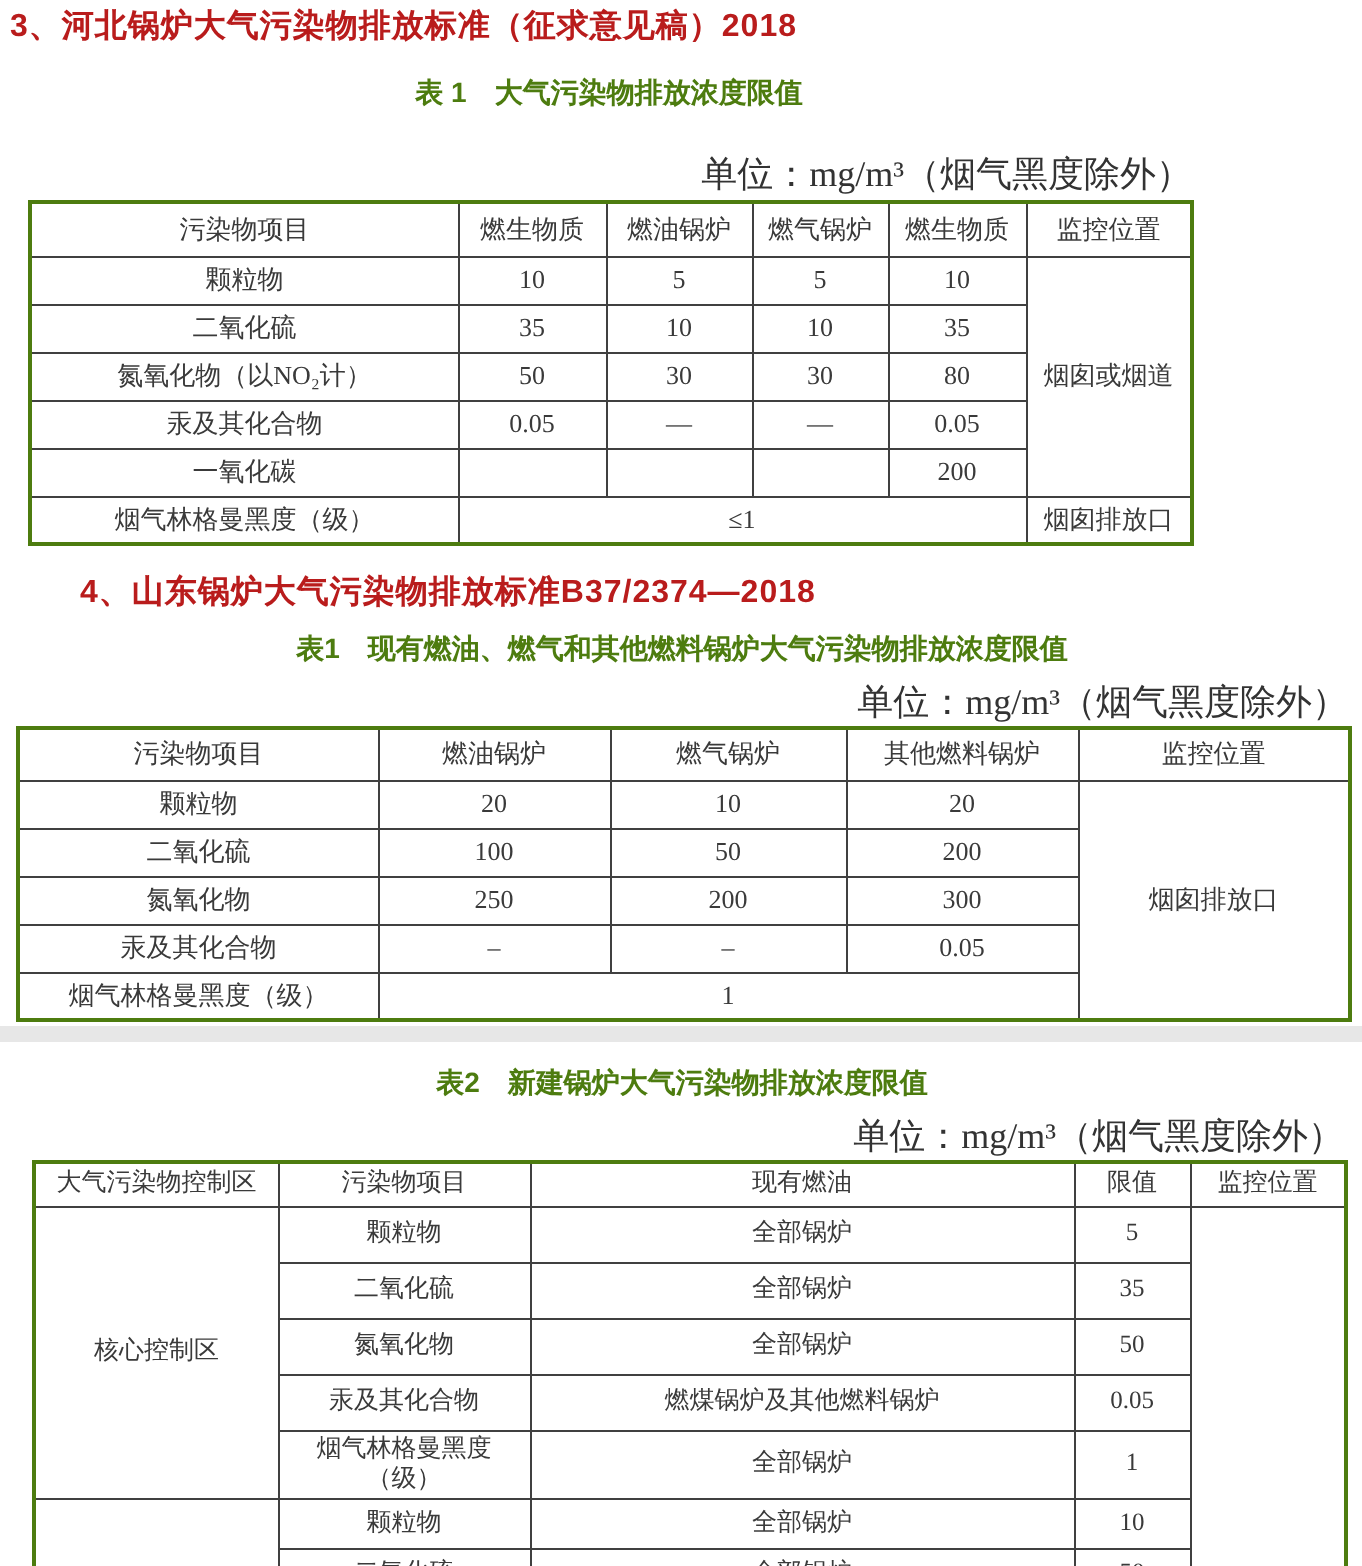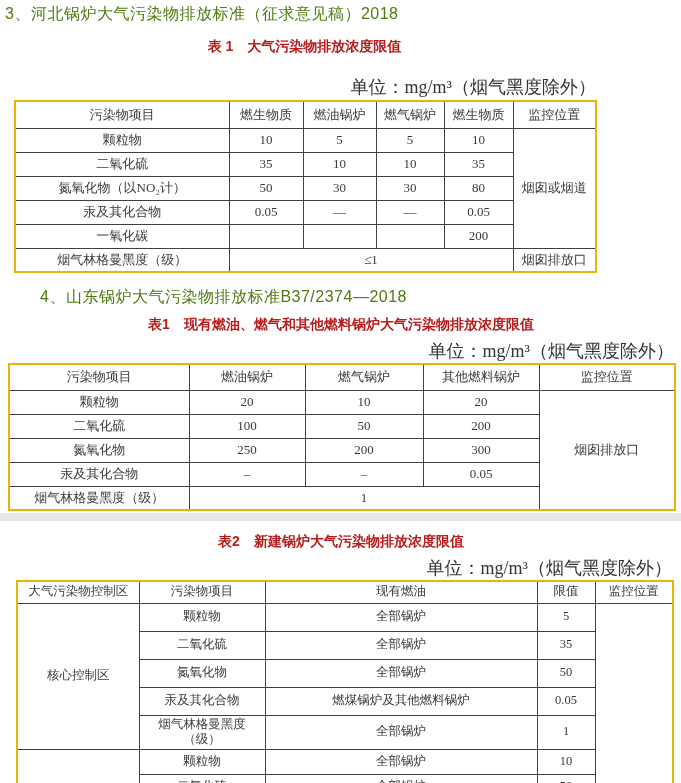--- a/index.html
+++ b/index.html
@@ -1,41 +1,41 @@
 <!DOCTYPE html>
 <html><head>
 <meta charset="utf-8">
 <style>
   * { margin:0; padding:0; box-sizing:border-box; }
   html, body { width:681px; height:783px; overflow:hidden; background:#ffffff; }
   body { font-family:"Liberation Serif", serif; color:#3a3a3a; position:relative; }
 
   .heading {
     font-family:"Liberation Sans", sans-serif;
-    font-weight:normal; font-size:16px; line-height:20px;
-    color:#4d7c0f; margin:4px 0 0 5px; letter-spacing:0.5px;
+    font-weight:bold; font-size:16px; line-height:20px;
+    color:#b91c1c; margin:4px 0 0 5px; letter-spacing:0.5px;
   }
   .heading.second { margin-top:14px;margin-left:40px; }
 
   .tbl-title {
     font-family:"Liberation Sans", sans-serif;
-    font-weight:bold; font-size:14px; line-height:18px; color:#b91c1c;
+    font-weight:bold; font-size:14px; line-height:18px; color:#4d7c0f;
     text-align:center;
   }
   .title-1 { width:581px; margin:13px 0 0 14px; }
   .title-2 { width:666px; margin:8px 0 0 8px; }
   .title-3 { width:666px; margin:11px 0 0 8px; }
 
   .unit-note { font-size:18px; line-height:16px; color:#333; text-align:right; }
   .unit-1 { width:596px; margin-top:24px; }
   .unit-2 { width:666px; margin-top:10px; margin-left:8px; }
   .unit-3 { width:664px; margin-top:10px; margin-left:8px; }
 
   table { border-collapse:collapse; table-layout:fixed; background:#fff; }
-  .tbl { border:2px solid #eab308; }
+  .tbl { border:2px solid #4d7c0f; }
   td, th {
     border:1px solid #404040; text-align:center; vertical-align:middle;
     font-size:13px; font-weight:normal; line-height:1.25; padding:1px 2px;
     overflow:hidden;
   }
 
   .t1 { width:581px; margin:5px 0 0 14px; }
   .t1 tr { height:24px; }
   .t1 tr.hdr { height:27px; }
 

